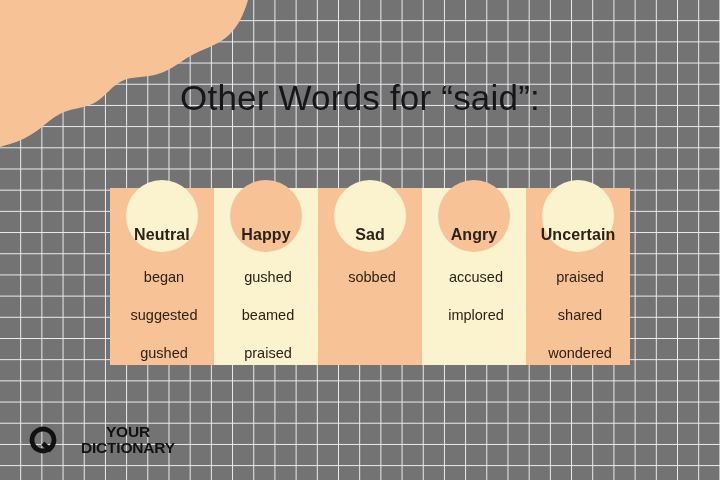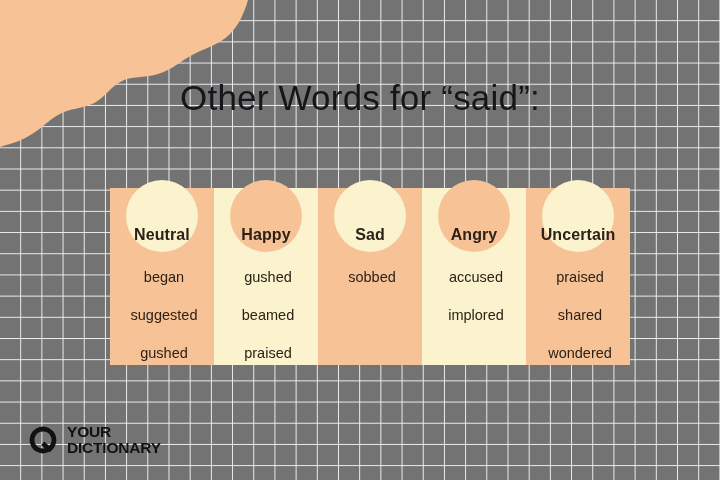--- a/index.html
+++ b/index.html
@@ -132,27 +132,28 @@
     display: flex;
     flex-direction: row;
     align-items: center;
   }
   #logo-mark {
     width: 30px;
     height: 30px;
     flex: none;
   }
   #logo-text {
-    margin-left: 9px;
+    margin-left: 23px;
     font-family: "Liberation Sans", sans-serif;
     font-weight: 700;
     font-size: 15.5px;
     line-height: 15.5px;
     letter-spacing: -0.2px;
     color: #111111;
+    text-align: center;
   }
   #logo-text div { white-space: nowrap; }
 </style>
 </head>
 <body>
 
 <div id="canvas">
 
   <div id="grid"></div>
 

